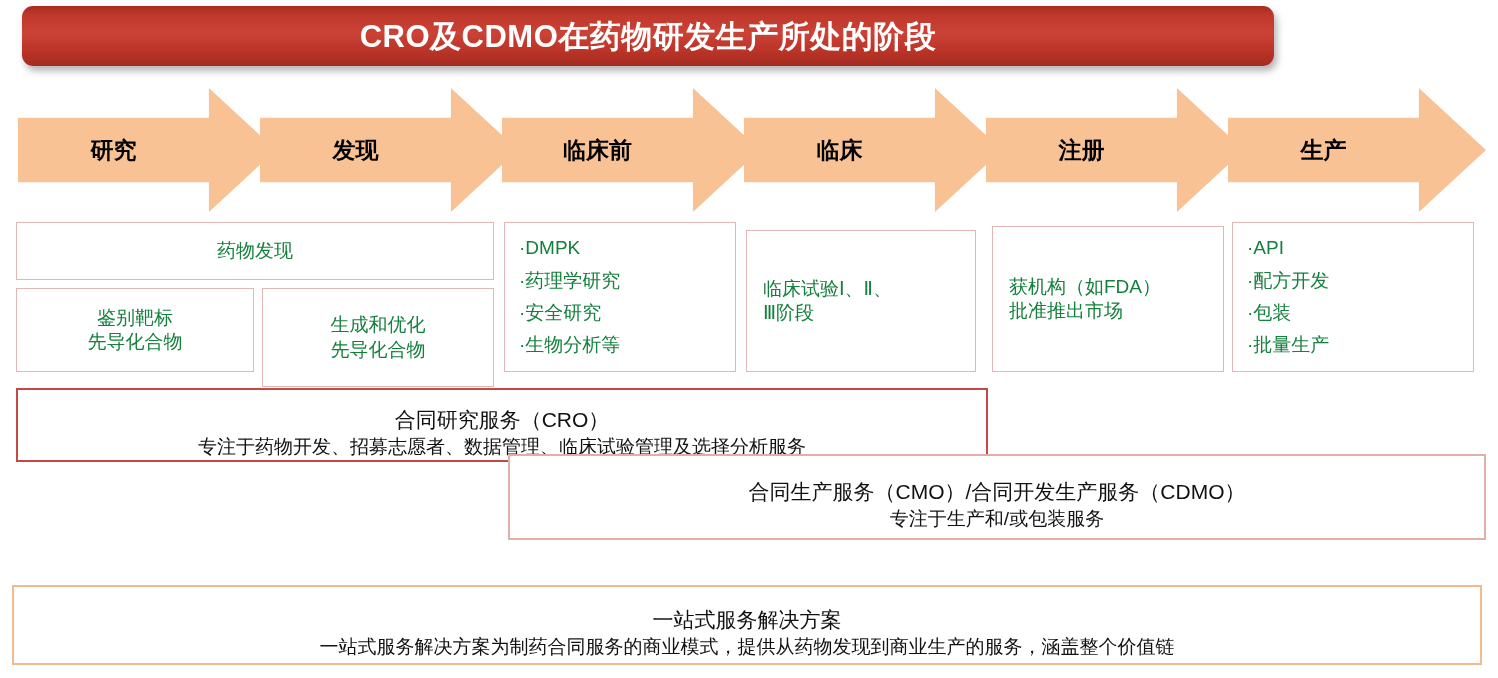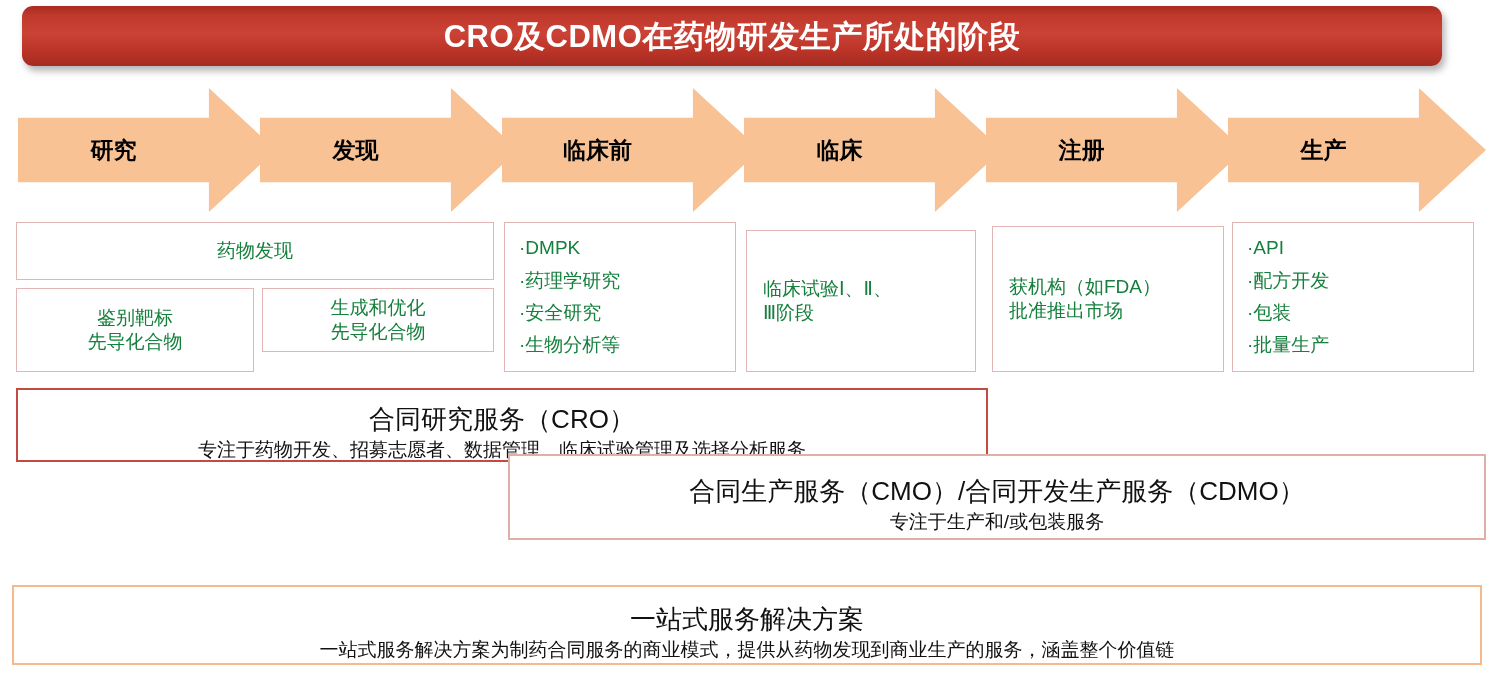--- a/index.html
+++ b/index.html
@@ -15,21 +15,21 @@
     width: 1498px;
     height: 678px;
     background: #ffffff;
   }
 
   
   #title-banner {
     position: absolute;
     left: 22px;
     top: 6px;
-    width: 1420px;
+    width: 1252px;
     height: 60px;
     border-radius: 11px;
     background: linear-gradient(to bottom,
                 #a82b22 0%,
                 #c0392c 16%,
                 #cb4236 45%,
                 #bd3528 72%,
                 #a42b21 100%);
     box-shadow: 3px 5px 7px rgba(120,120,120,0.55);
     display: flex;
@@ -91,21 +91,21 @@
   .detail-box.mid-left {
     display: flex;
     flex-direction: column;
     justify-content: center;
     padding-left: 16px;
   }
   .detail-box .line { white-space: nowrap; }
 
   #box-drug-discovery { left: 16px;  top: 222px; width: 478px; height: 58px; }
   #box-target-id      { left: 16px;  top: 288px; width: 238px; height: 84px; }
-  #box-lead-opt       { left: 262px; top: 288px; width: 232px; height: 64px; }
+  #box-lead-opt       { left: 262px; top: 288px; width: 232px; height: 99px; }
   #box-preclinical    { left: 504px; top: 222px; width: 232px; height: 150px; }
   #box-clinical       { left: 746px; top: 230px; width: 230px; height: 142px; }
   #box-registration   { left: 992px; top: 226px; width: 232px; height: 146px; }
   #box-production     { left: 1232px;top: 222px; width: 242px; height: 150px; }
 
   
   .service-band {
     position: absolute;
     background: #ffffff;
     display: flex;
@@ -120,21 +120,21 @@
     border: 2.2px solid #C24A42;
   }
   #band-cmo {
     left: 508px; top: 454px; width: 978px; height: 86px;
     border: 2px solid #E0AFA8;
   }
   #band-onestop {
     left: 12px; top: 585px; width: 1470px; height: 80px;
     border: 2.4px solid #F6B98B;
   }
-  .service-band .band-title { font-size: 26px; line-height: 1.35; margin-top: 15px; }
+  .service-band .band-title { font-size: 21px; line-height: 1.35; margin-top: 15px; }
   .service-band .band-desc  { font-size: 19px; line-height: 1.35; }
 </style>
 </head>
 <body>
 
 <div id="canvas">
 
   <div id="title-banner">
     <span class="title-text">CRO及CDMO在药物研发生产所处的阶段</span>
   </div>

